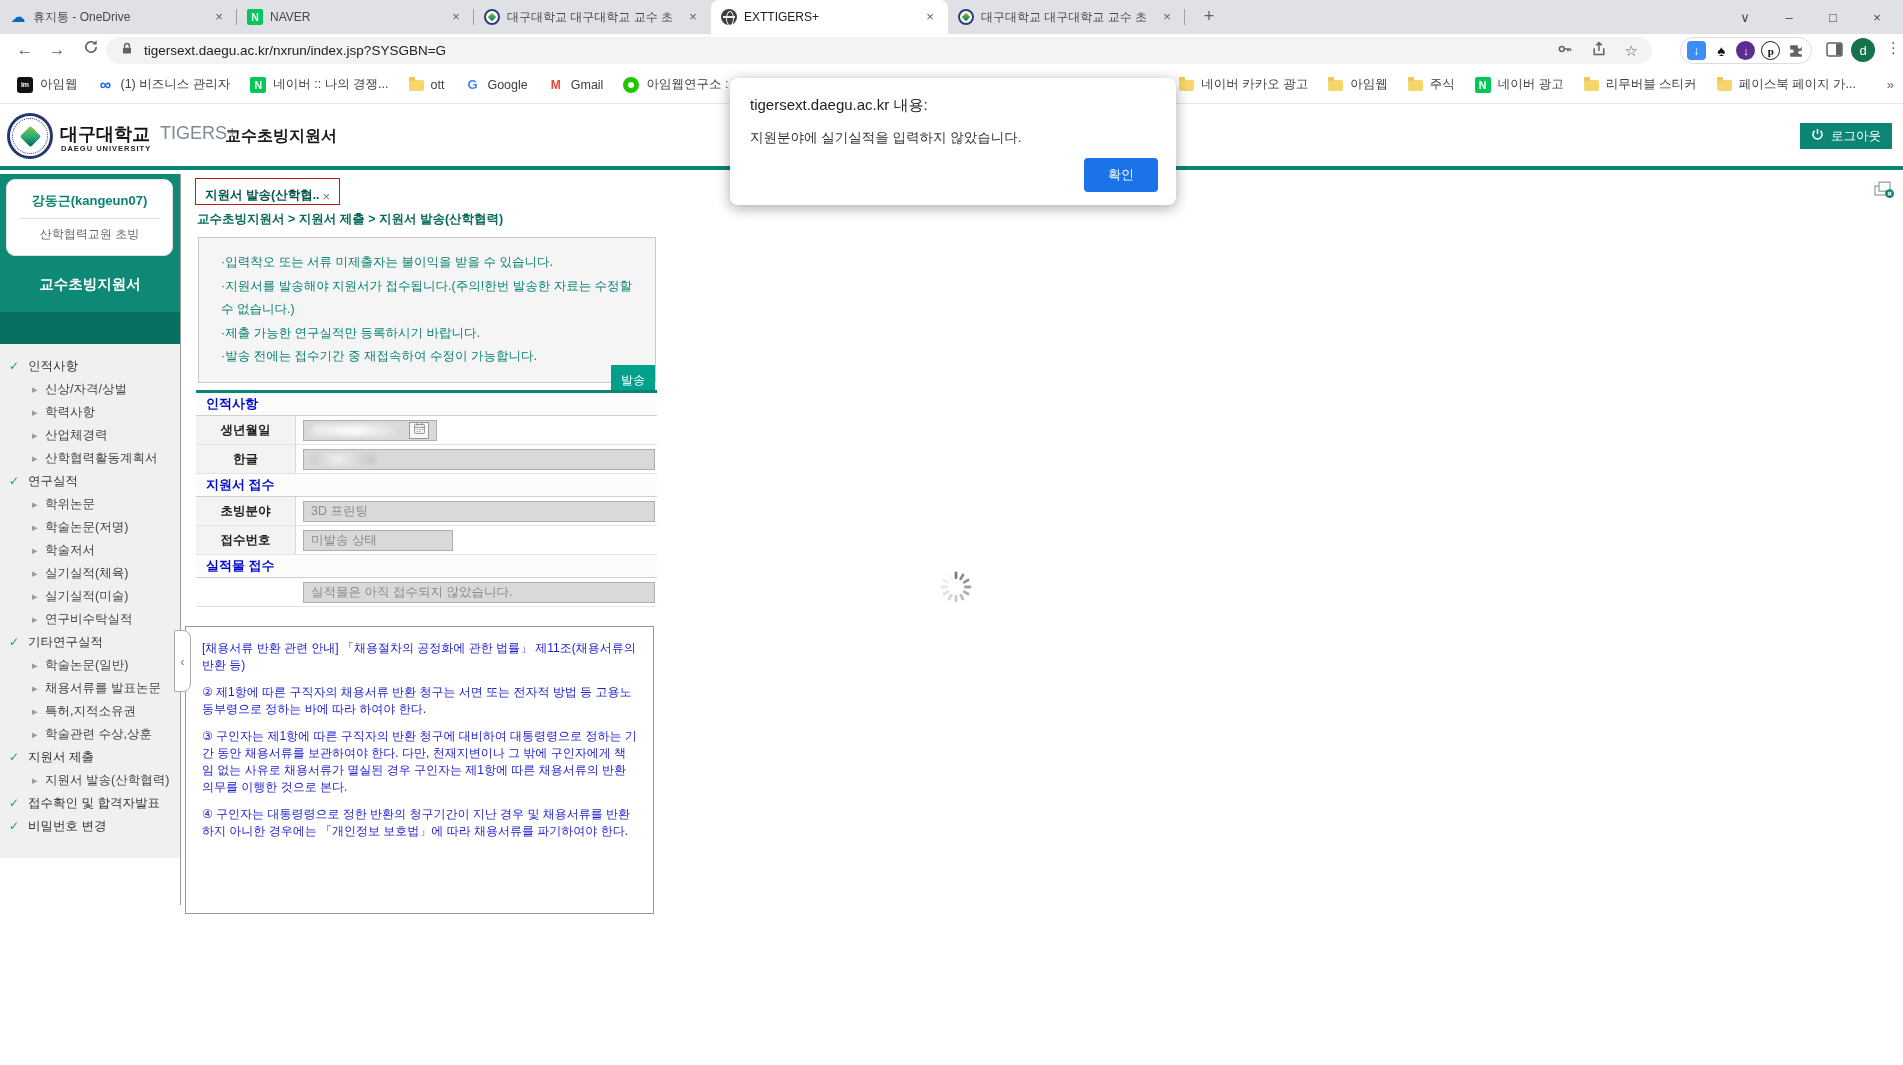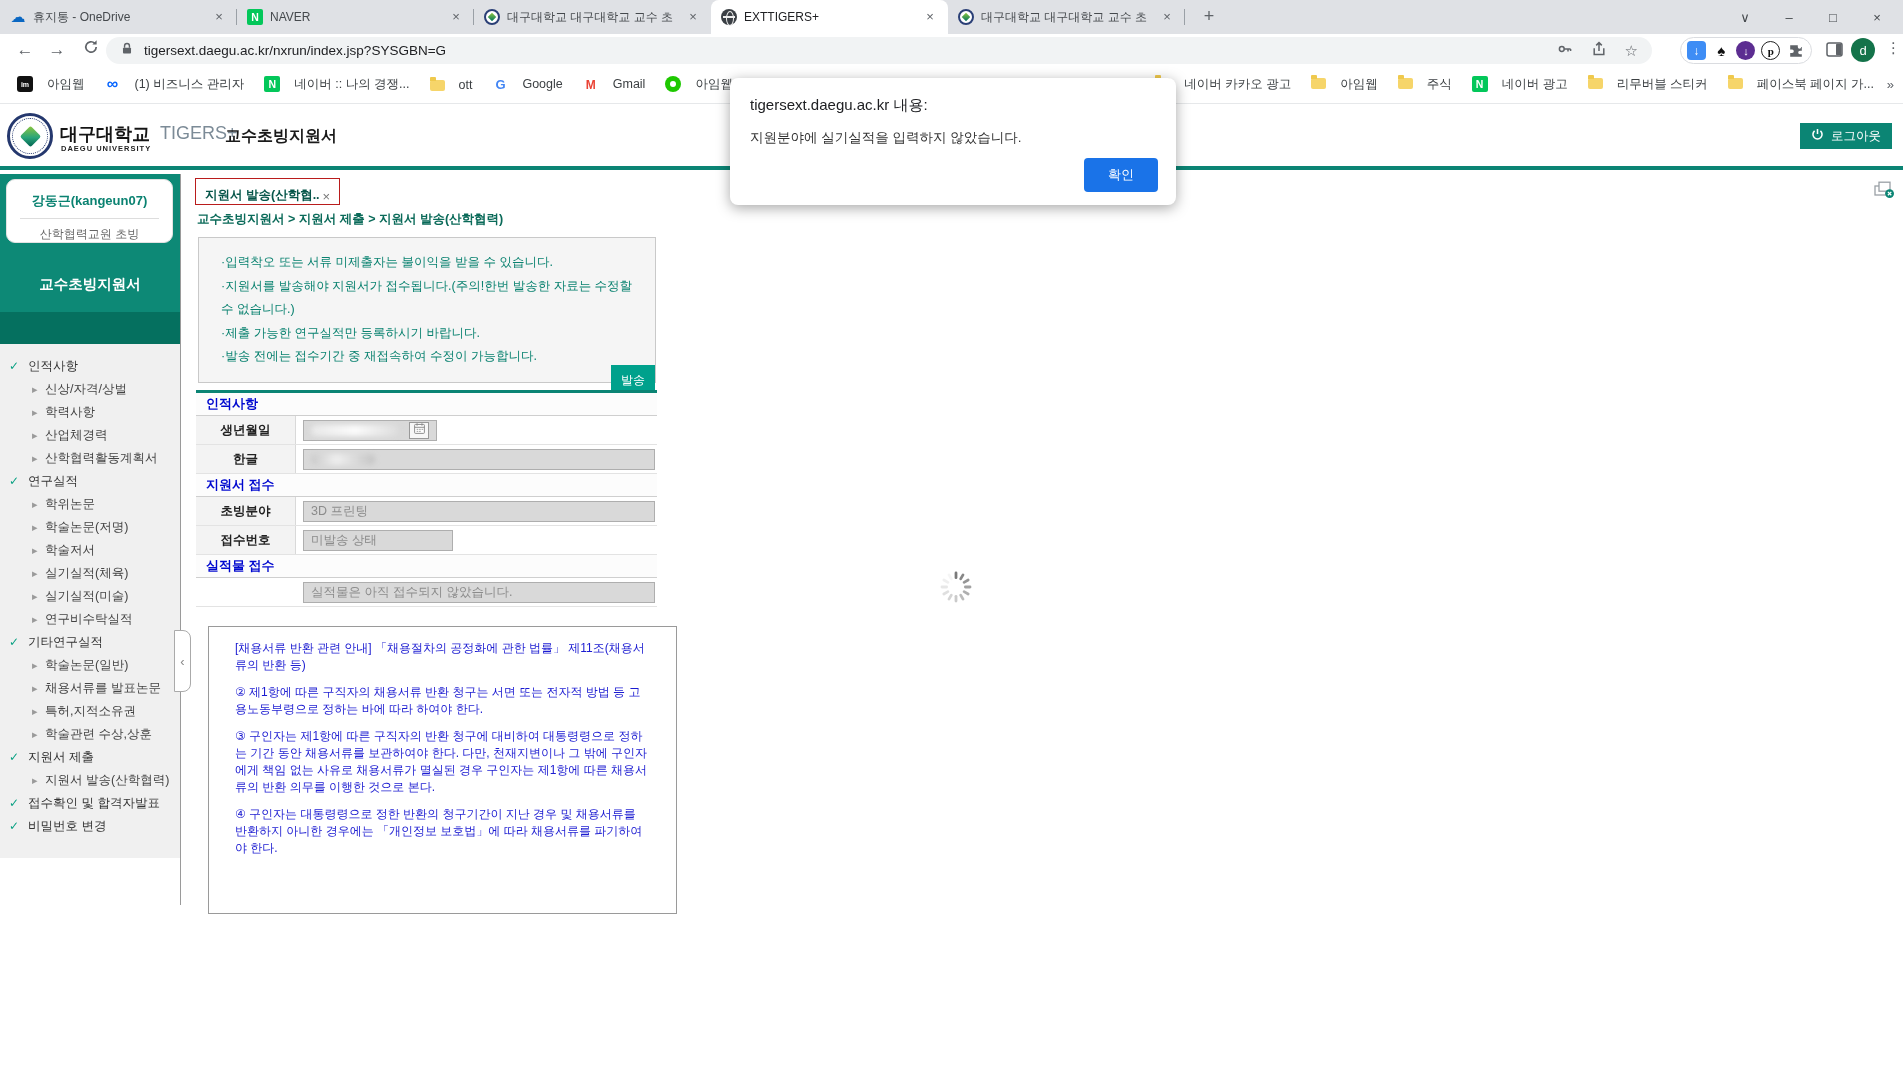--- a/index.html
+++ b/index.html
@@ -39,22 +39,22 @@
   .ext-black::before{content:"♠";color:#101010;font-size:15px}
   .ext-purple{background:#5c2d91;border-radius:50%}.ext-purple::before{content:"↓";color:#fff;font-size:11px;font-weight:bold}
   .ext-pin{border:1.5px solid #222;border-radius:50%}.ext-pin::before{content:"p";color:#111;font-size:11px;font-weight:bold;font-family:"Liberation Serif",serif}
   .split-ic{position:absolute;left:1826px;top:8px}
   .avatar{position:absolute;left:1851px;top:4px;width:24px;height:24px;border-radius:50%;background:#14734a;color:#fff;font-size:13px;display:flex;align-items:center;justify-content:center}
   .kebab{position:absolute;left:1886px;top:5px;font-size:15px;color:#5f6368}
 
   
   .bookmarks{position:absolute;top:66px;left:0;right:0;height:38px;background:#fff;border-bottom:1px solid #e6e8ea;display:flex;align-items:center;font-size:12.5px;color:#3c4043}
   .bm-left{display:flex;align-items:center;gap:2px;padding-left:8px}
-  .bm-right{margin-left:auto;display:flex;align-items:center;gap:2px;padding-right:20px}
-  .bm{display:flex;gap:14px;padding:4px 9px;border-radius:14px;white-space:nowrap}
+  .bm-right{margin-left:auto;display:flex;align-items:center;gap:2px;padding-right:38px}
+  .bm{display:flex;align-items:center;gap:7px;padding:4px 9px;border-radius:14px;white-space:nowrap}
   .bm-ic{width:16px;height:16px;position:relative;display:flex;align-items:center;justify-content:center;flex:none}
   .bm-imweb{background:#111;border-radius:3px}.bm-imweb::before{content:"im";color:#fff;font-size:7px;font-weight:bold}
   .bm-meta::before{content:"∞";color:#0866ff;font-size:16px;font-weight:bold}
   .bm-naver{background:#03c75a;border-radius:2px}.bm-naver::before{content:"N";color:#fff;font-size:10.5px;font-weight:bold}
   .bm-folder{width:15px;height:11px;background:#f6d56a;border-radius:2px;margin-top:2px}
   .bm-folder::before{content:"";position:absolute;top:-3px;left:0;width:6px;height:4px;background:#efc94d;border-radius:1px 1px 0 0}
   .bm-google::before{content:"G";font-size:13px;font-weight:bold;color:#4285f4}
   .bm-gmail::before{content:"M";font-size:12px;font-weight:bold;color:#ea4335}
   .bm-green{background:#1ec800;border-radius:50%}.bm-green::before{content:"";width:6px;height:6px;background:#fff;border-radius:50%}
   .bm-chevrons{position:absolute;right:9px;font-size:13px;color:#5f6368}
@@ -66,21 +66,21 @@
   .logo::after{content:"";position:absolute;inset:2px;border:1px dotted #25386e;border-radius:50%}
   .brand-ko{position:absolute;left:60px;top:18px;font-size:18px;font-weight:bold;color:#151515}
   .brand-en{position:absolute;left:61px;top:40px;font-size:7.5px;font-weight:bold;letter-spacing:1px;color:#222}
   .brand-suite{position:absolute;left:160px;top:19px;font-size:18px;color:#7c8b97}
   .header-nav{position:absolute;left:225px;top:22px;font-size:16px;font-weight:bold;color:#1a1a1a}
   .logout{position:absolute;right:11px;top:19px;height:26px;background:#0b8574;color:#fff;font-size:12.5px;display:flex;align-items:center;gap:7px;padding:0 11px;border:none;cursor:pointer}
 
   
   .sidebar{position:absolute;top:174px;left:0;width:181px;height:731px;background:#fff;border-right:1px solid #9a9a9a}
   .sb-teal{position:absolute;top:0;left:0;right:0;height:138px;background:#0d8976}
-  .sb-card{position:absolute;top:5px;left:6px;width:167px;height:64px;background:#fff;border:1px solid #e2e2e2;border-radius:9px}
+  .sb-card{position:absolute;top:5px;left:6px;width:167px;height:77px;background:#fff;border:1px solid #e2e2e2;border-radius:9px}
   .sb-user{margin-top:12px;text-align:center;font-size:13px;font-weight:bold;color:#0a8271}
   .sb-div{margin:8px 13px 7px;border-top:1px solid #ddd}
   .sb-role{text-align:center;font-size:12px;color:#666}
   .sb-title{position:absolute;top:101px;left:0;right:0;text-align:center;color:#fff;font-weight:bold;font-size:14.5px}
   .sb-band{position:absolute;top:138px;left:0;right:0;height:32px;background:#05705f}
   .sb-menu{position:absolute;top:170px;left:0;right:0;height:514px;background:#f0f0f0;padding-top:11px}
   .mi{position:relative;line-height:23px;font-size:12.5px;color:#333;white-space:nowrap;cursor:pointer}
   .mi.group{padding-left:28px}
   .mi.group::before{content:"✓";position:absolute;left:9px;color:#0aa183;font-size:12px}
   .mi.sub{padding-left:45px;color:#444}
@@ -103,21 +103,21 @@
   .lbl{width:100px;background:#f3f3f3;border-right:1px solid #d9d9d9;display:flex;align-items:center;justify-content:center;font-size:12.5px;font-weight:bold;color:#222}
   .lbl.plain{background:transparent;border-right:1px solid transparent}
   .val{flex:1;display:flex;align-items:center;padding:0 2px 0 7px}
   .inpt{height:21px;background:#d9d9d9;border:1px solid #aeaeae;display:flex;align-items:center;padding:0 7px;font-size:12.5px;color:#8b8b8b}
   .full{flex:1}
   .birth{width:134px;justify-content:space-between}
   .receipt{width:150px}
   .smudge{height:11px;width:64px;border-radius:5px;background:linear-gradient(90deg,#c9c9c9,#efefef 40%,#c4c4c4);filter:blur(2.5px)}
   .smudge.wide{width:88px;background:linear-gradient(90deg,#e8e8e8,#fbfbfb 50%,#dcdcdc)}
   .cal-btn{width:20px;height:17px;background:#f7f7f7;border:1px solid #999;display:flex;align-items:center;justify-content:center;padding:0;margin-left:6px}
-  .legal{position:absolute;left:26px;top:452px;width:469px;height:288px;border:1px solid #9a9a9a;background:#fff;padding:13px 26px;color:#1b1bd1;font-size:12px;line-height:17px;overflow:hidden}
+  .legal{position:absolute;left:3px;top:452px;width:469px;height:288px;border:1px solid #9a9a9a;background:#fff;padding:13px 16px;color:#1b1bd1;font-size:12px;line-height:17px;overflow:hidden}
   .legal p{margin:0 0 10px}
   .spinner{position:absolute;left:757px;top:396px;width:34px;height:34px;animation:spin 1s steps(12) infinite}
   @keyframes spin{to{transform:rotate(360deg)}}
 
   
   .alert{position:absolute;left:730px;top:78px;width:446px;height:127px;background:#fff;border-radius:8px;box-shadow:0 3px 14px rgba(0,0,0,.35);z-index:50;padding:18px 20px}
   .alert-title{font-size:15px;color:#202124;margin-bottom:14px}
   .alert-msg{font-size:13.5px;color:#333}
   .alert-btn{position:absolute;right:18px;bottom:13px;background:#1a73e8;color:#fff;font-size:13px;border:none;border-radius:4px;padding:8px 24px;cursor:pointer}
 </style>

